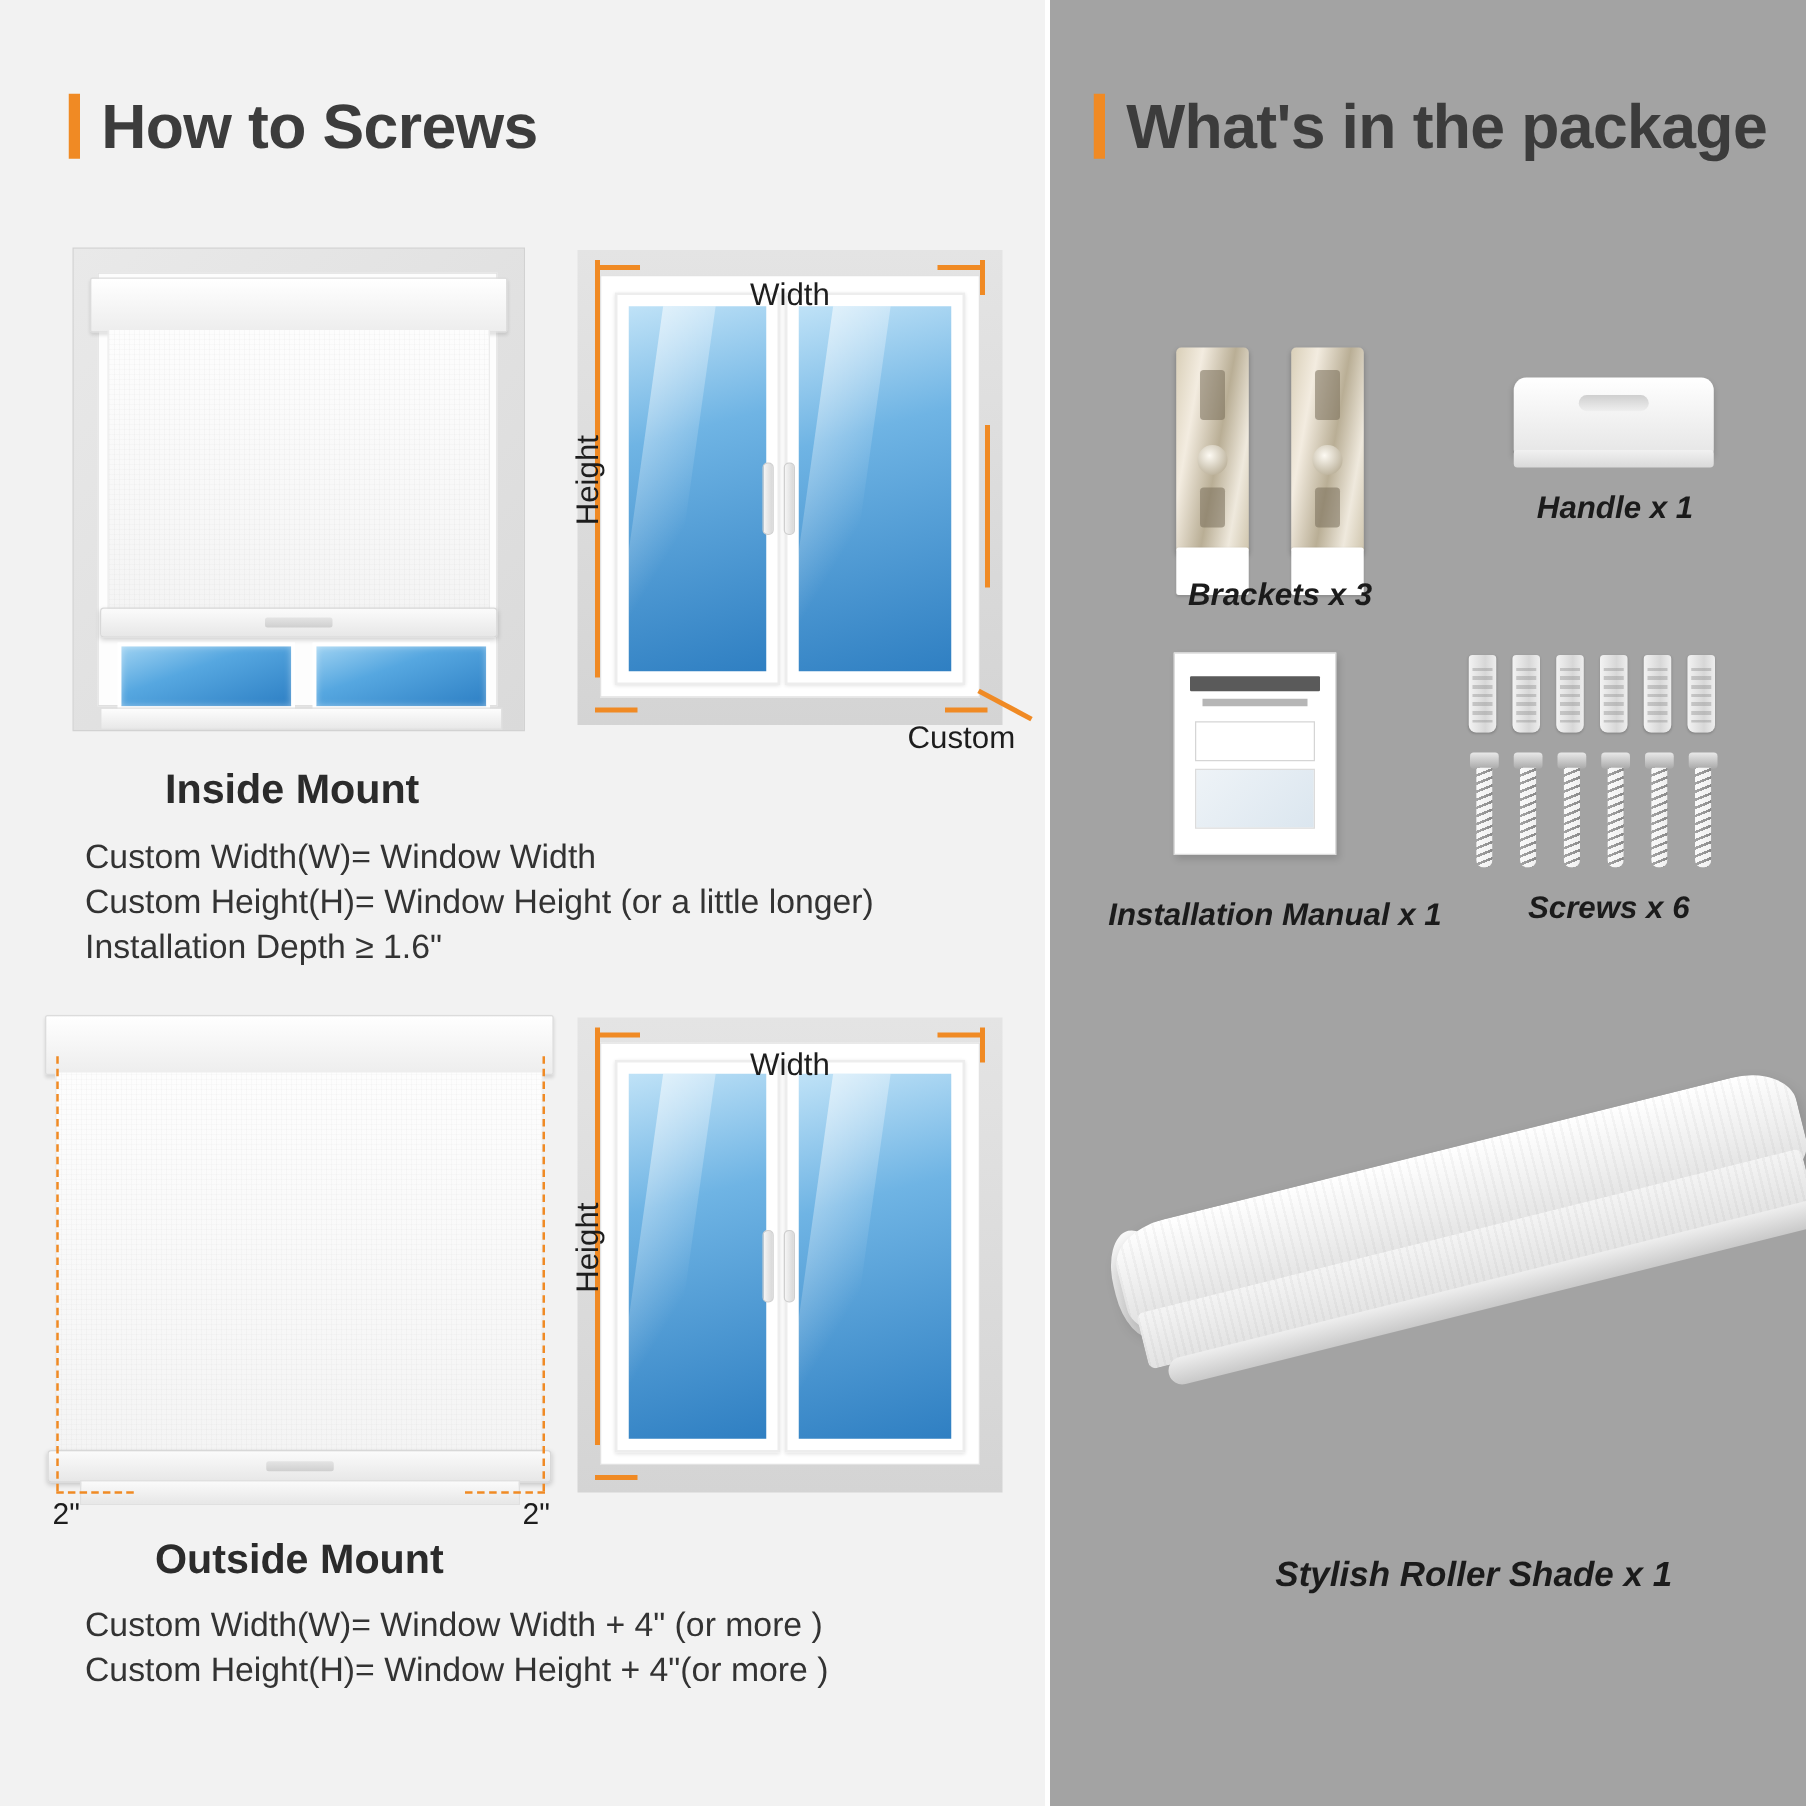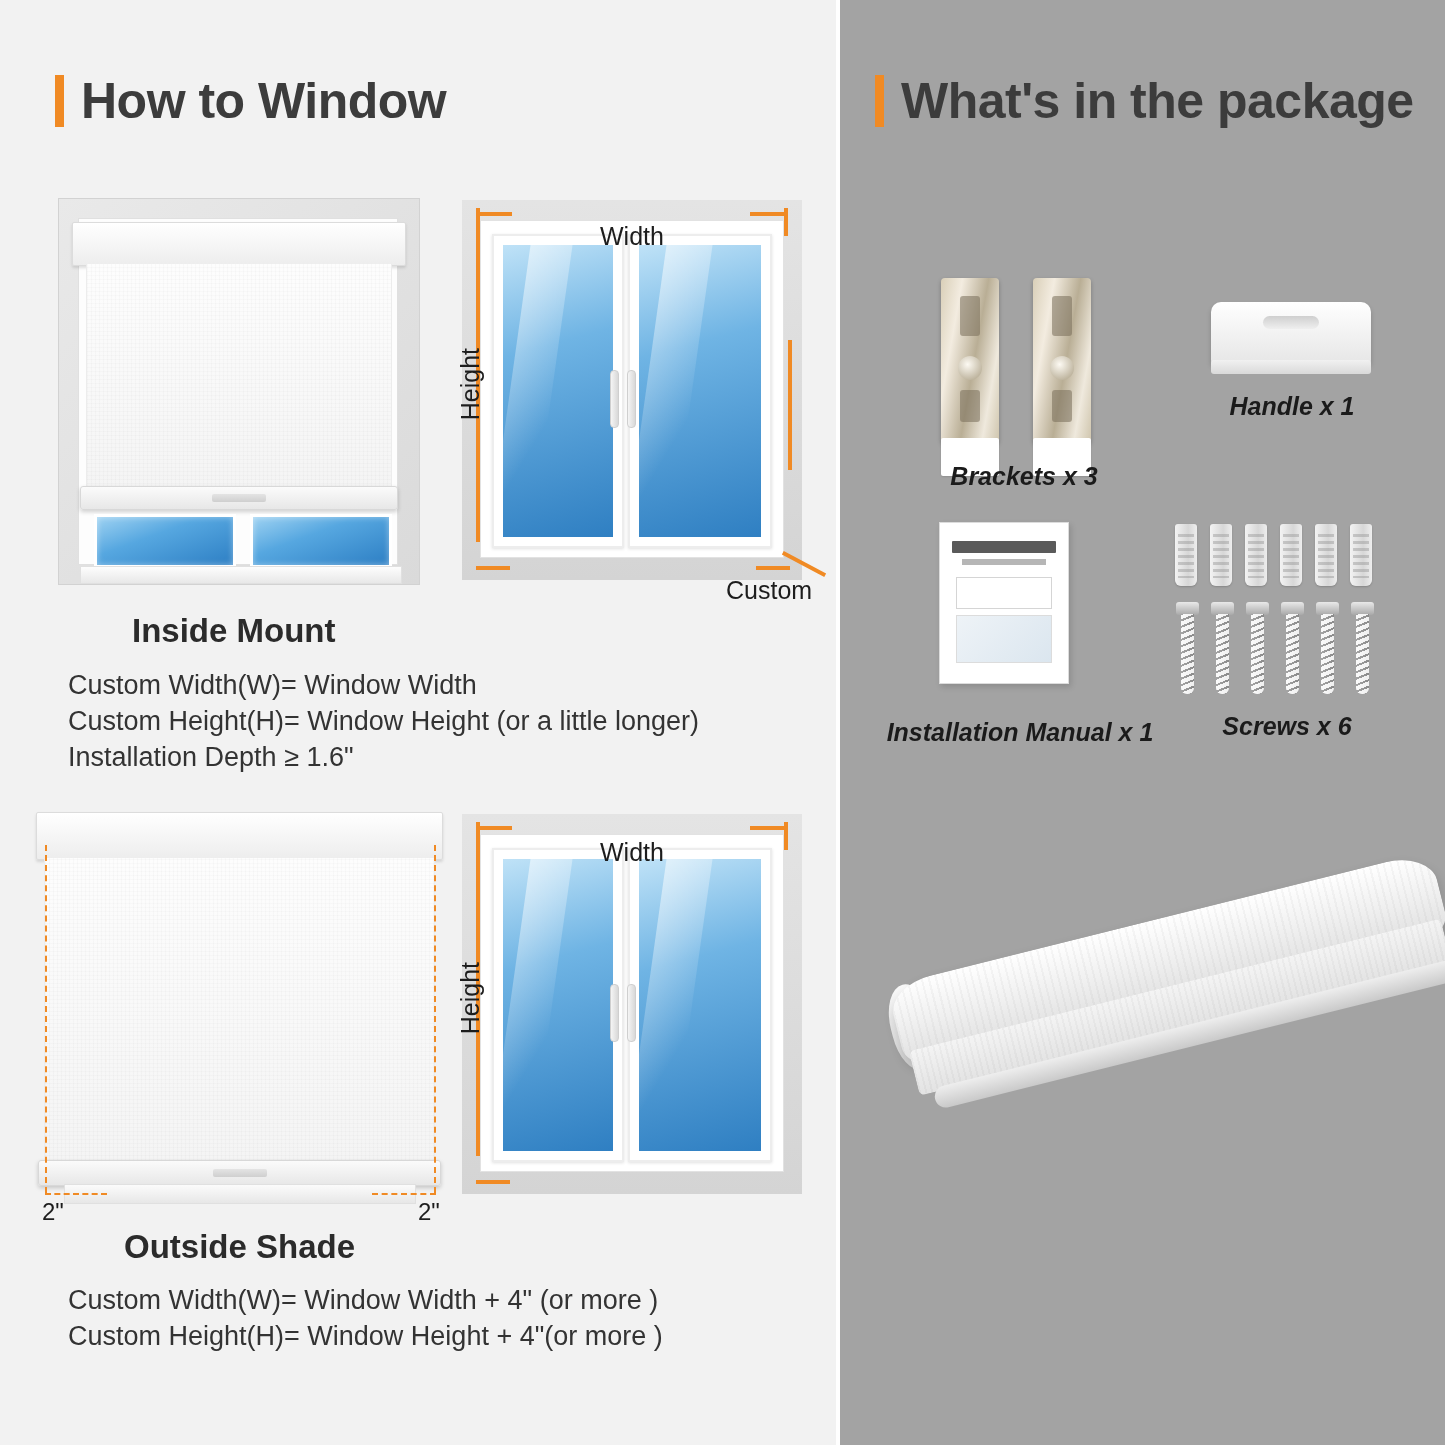--- a/index.html
+++ b/index.html
@@ -255,21 +255,21 @@
 </style>
 </head>
 <body>
 
 <div class="page">
 
   <div class="col-left">
 
     <div class="heading" id="h-left">
       <div class="bar"></div>
-      <div class="txt">How to Window</div>
+      <div class="txt">How to Screws</div>
     </div>
 
     <div class="shade-box" style="left:58px;top:198px;width:360px;height:385px;">
       <div class="frame-outer"></div>
       <div class="frame-inner" style="left:20px;top:20px;right:20px;bottom:18px;"></div>
 
       <div class="headrail" style="left:14px;top:24px;width:332px;height:42px;"></div>
       <div class="fabric" style="left:28px;top:66px;width:304px;height:228px;"></div>
       <div class="bottombar" style="left:22px;top:288px;width:316px;height:22px;">
         <div class="grip"></div>
@@ -359,21 +359,21 @@
       <div class="tick" style="right:14px;top:8px;width:4px;height:28px;"></div>
       <div class="tick" style="left:14px;top:12px;width:36px;height:4px;"></div>
       <div class="tick" style="right:14px;top:12px;width:38px;height:4px;"></div>
       <div class="tick" style="left:14px;top:12px;width:4px;height:330px;"></div>
       <div class="tick" style="left:14px;bottom:10px;width:34px;height:4px;"></div>
     </div>
 
     <div class="dim-label" style="left:600px;top:838px;">Width</div>
     <div class="dim-label dim-v" style="left:456px;top:962px;">Height</div>
 
-    <div class="mount-title" style="left:124px;top:1228px;">Outside Shade</div>
+    <div class="mount-title" style="left:124px;top:1228px;">Outside Mount</div>
 
     <div class="bullet" style="left:68px;top:1285px;text-align:right;">Custom Width(W)= Window Width + 4" (or more )</div>
     <div class="bullet" style="left:68px;top:1321px;">Custom Height(H)= Window Height + 4"(or more )</div>
   </div>
 
   <div class="col-right">
 
     <div class="heading" style="left:36px;top:72px;">
       <div class="bar"></div>
       <div class="txt">What's in the package</div>
@@ -445,16 +445,17 @@
         </div>
     </div>
     <div class="pkg-label" style="left:348px;top:712px;width:200px;">Screws  x 6</div>
 
     <div class="roller" style="left:70px;top:880px;">
       <div class="endcap"></div>
       <div class="tube"></div>
       <div class="fabricroll"></div>
       <div class="bottom"></div>
     </div>
+    <div class="pkg-label" style="left:130px;top:1244px;width:420px;font-size:28px;">Stylish Roller Shade x 1</div>
   </div>
 
   <div class="divider-vert"></div>
 </div>
 
 </body></html>

